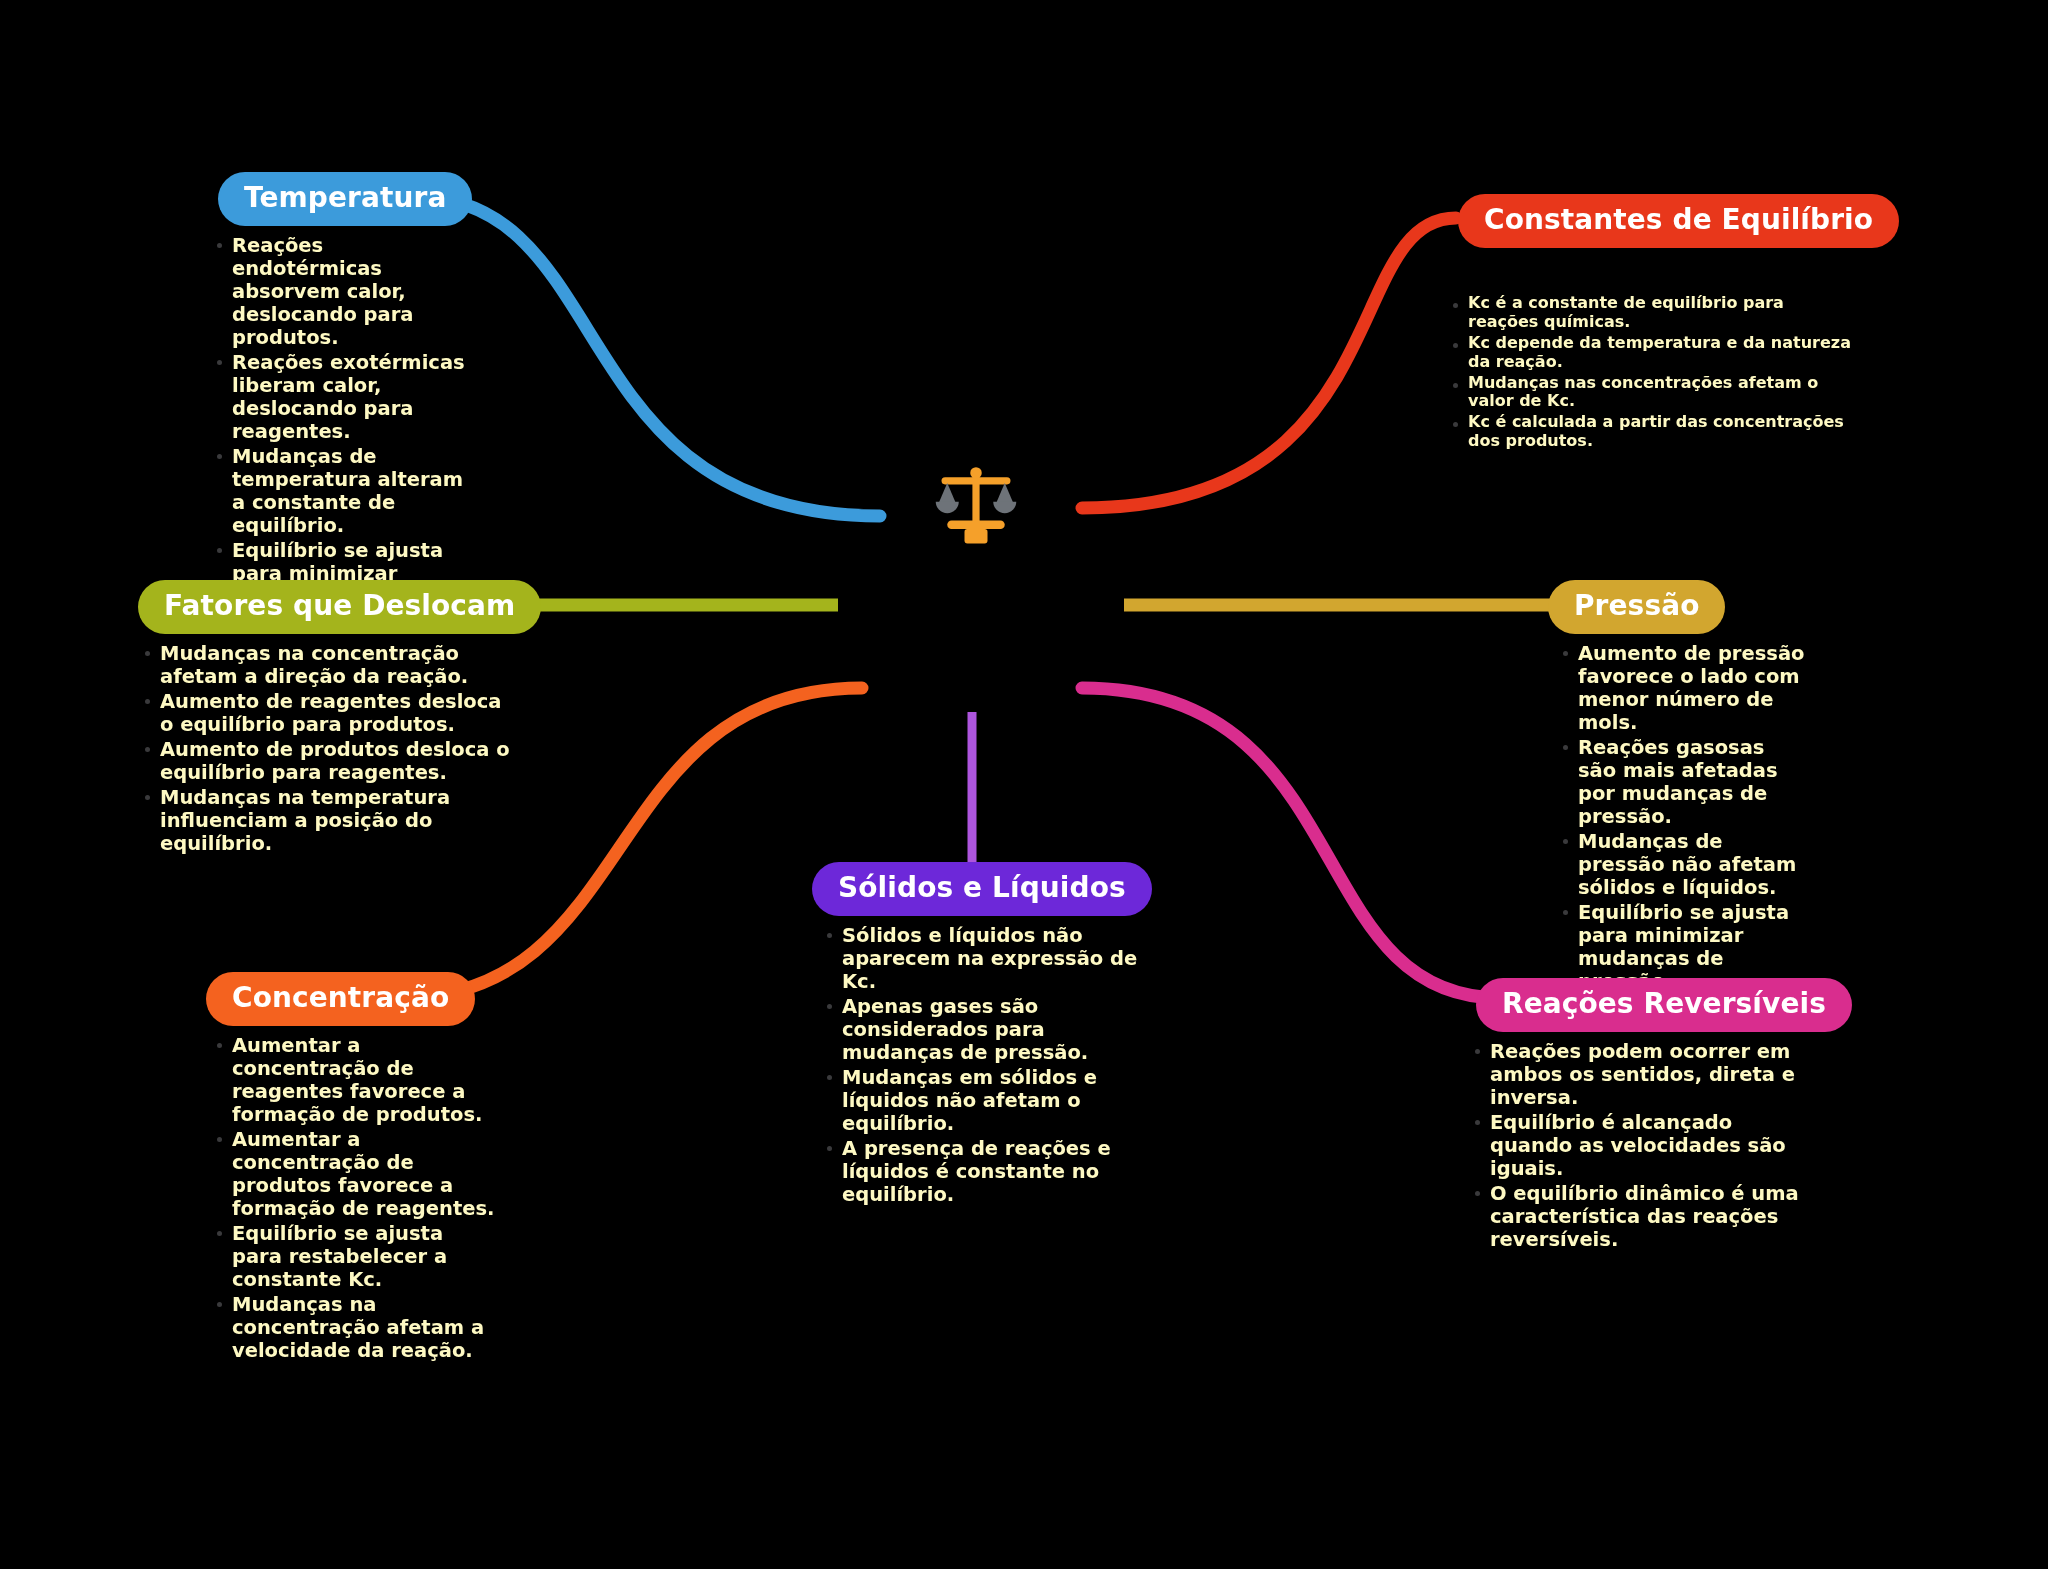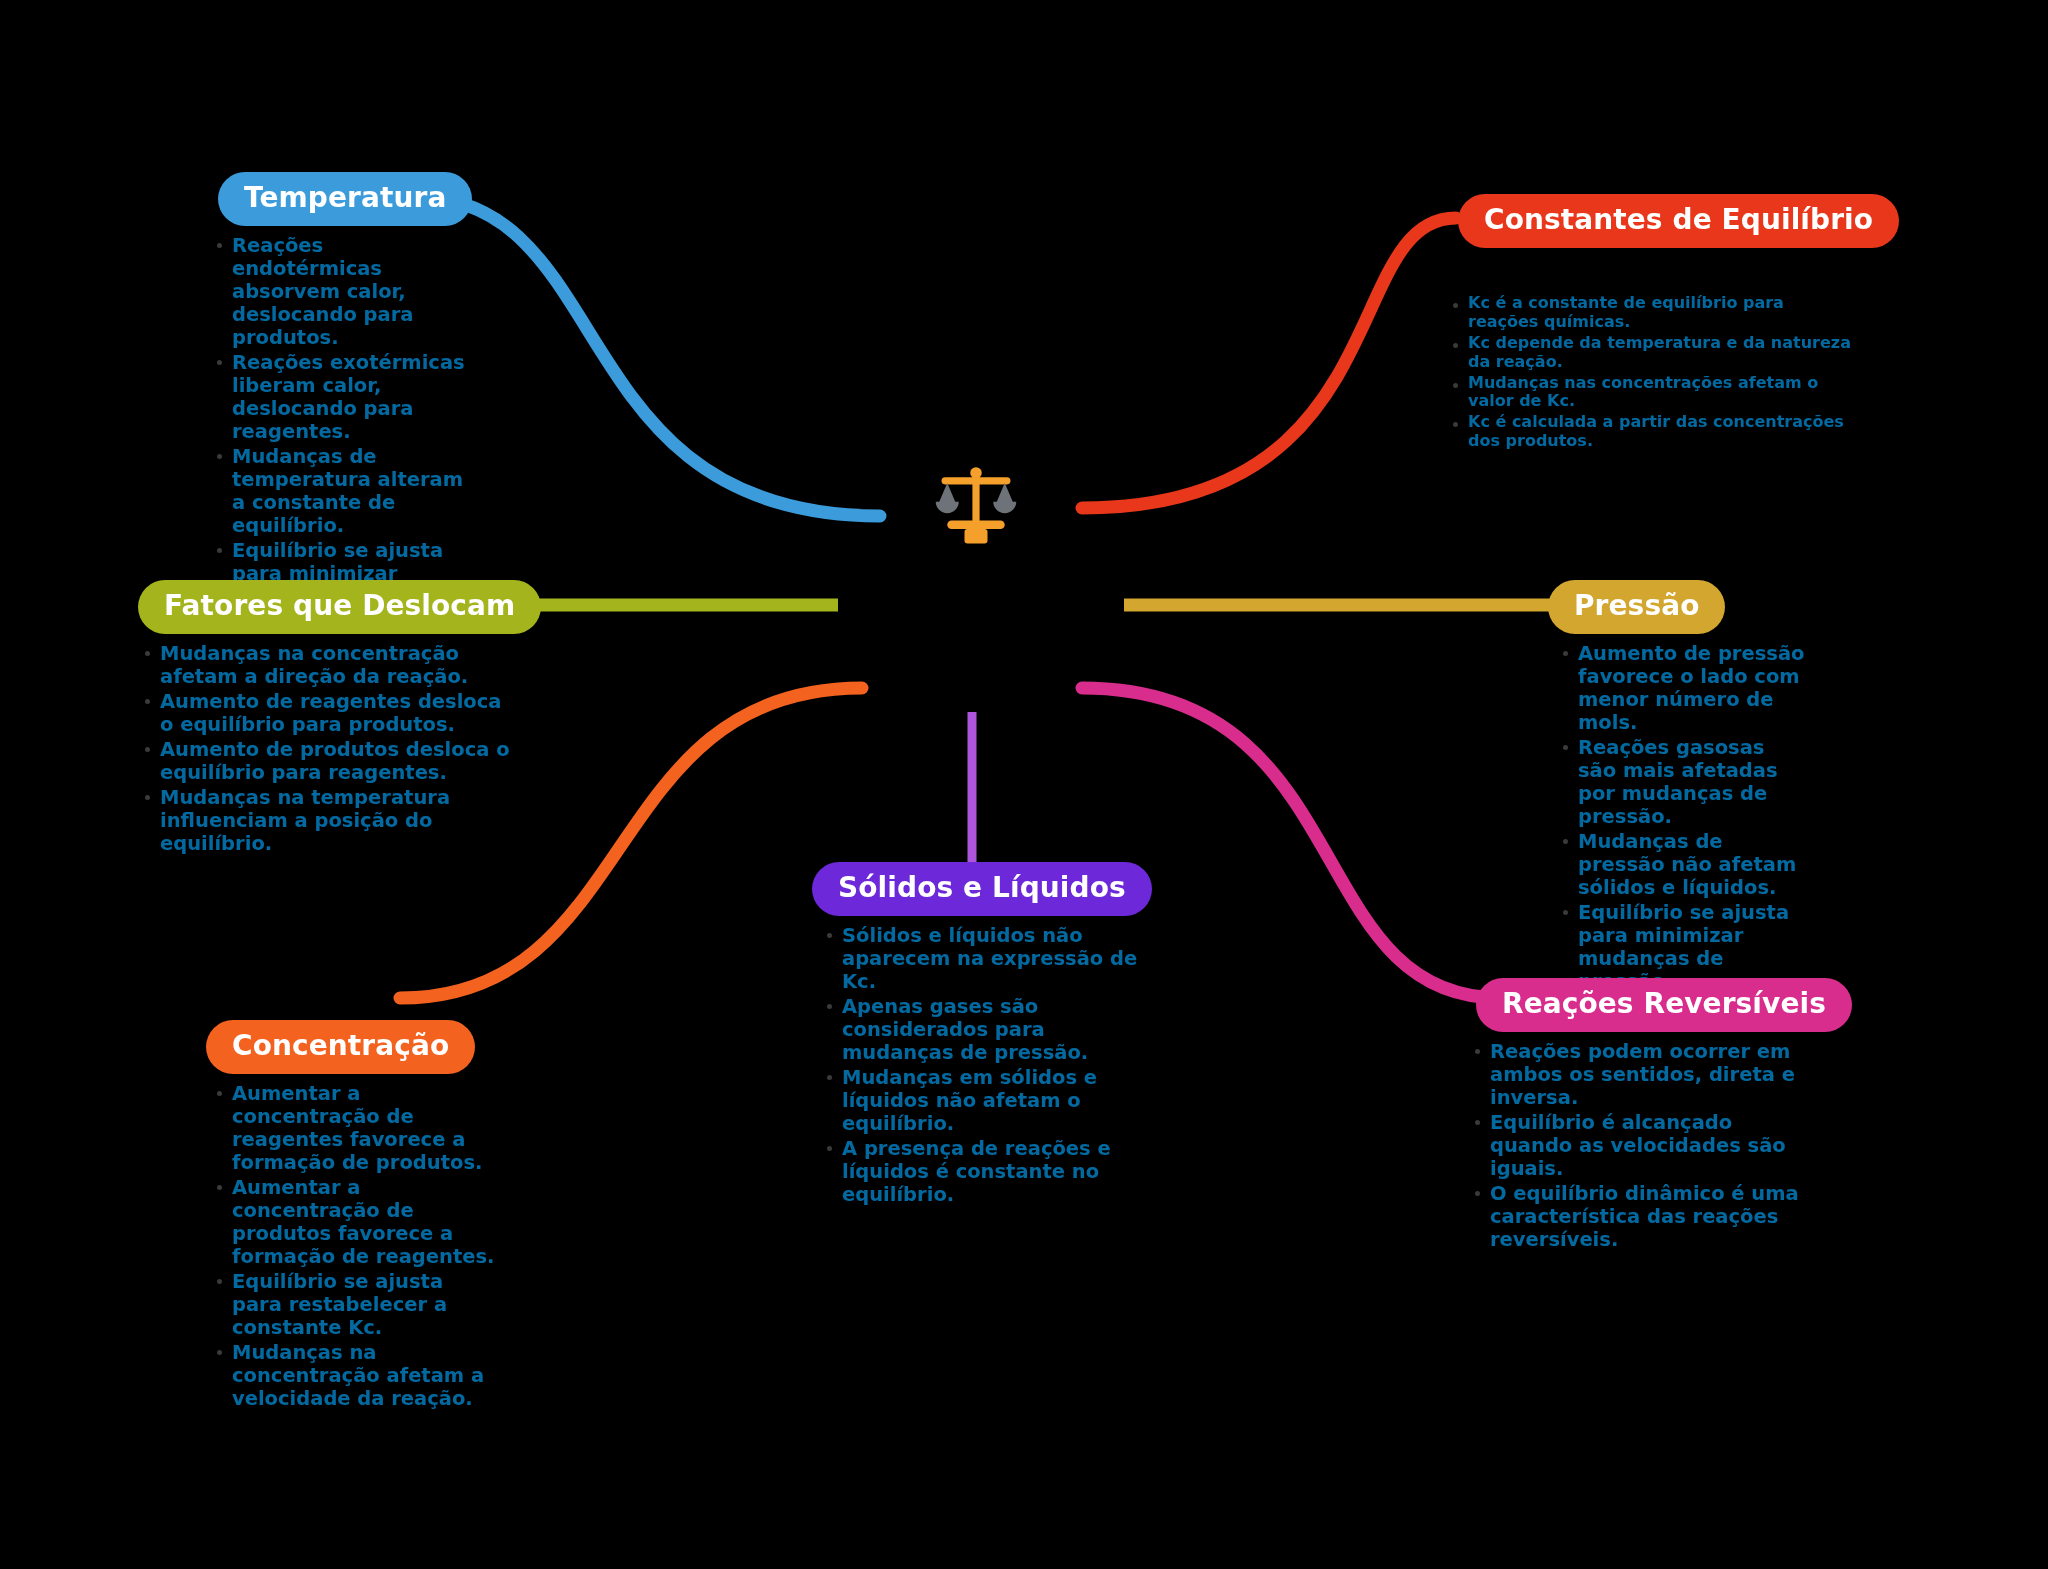--- a/index.html
+++ b/index.html
@@ -45,21 +45,21 @@
     font-size: 28px;
     line-height: 1;
     padding: 12px 26px 14px 26px;
     box-sizing: border-box;
   }
 
   ul.bullets {
     list-style: none;
     margin: 8px 0 0 0;
     padding: 0;
-    color: #0369a1;
+    color: #fef9c3;
     font-size: 19.5px;
     font-weight: bold;
     line-height: 1.18;
   }
   ul.bullets > li {
     position: relative;
     padding-left: 22px;
     margin-bottom: 2px;
   }
   ul.bullets > li::before {
@@ -81,21 +81,21 @@
     width: 92px;
     height: 92px;
     z-index: 4;
   }
 
   
   #node-temperatura      { left: 196px;  top: 172px;  width: 270px; }
   #node-constantes       { left: 1438px; top: 194px;  width: 420px; }
   #node-fatores          { left: 138px;  top: 580px;  width: 380px; }
   #node-pressao          { left: 1548px; top: 580px;  width: 260px; }
-  #node-concentracao     { left: 196px;  top: 972px;  width: 300px; margin-top: 48px; }
+  #node-concentracao     { left: 196px;  top: 972px;  width: 300px; }
   #node-solidos          { left: 806px;  top: 862px;  width: 340px; }
   #node-reversiveis      { left: 1460px; top: 978px;  width: 340px; }
 
   #node-temperatura .badge  { margin-left: 22px; }
   #node-constantes .badge   { margin-left: 20px; }
   #node-fatores .badge      { margin-left: 0px; }
   #node-pressao .badge      { margin-left: 0px; }
   #node-concentracao .badge { margin-left: 10px; }
   #node-solidos .badge      { margin-left: 6px; }
   #node-reversiveis .badge  { margin-left: 16px; }

